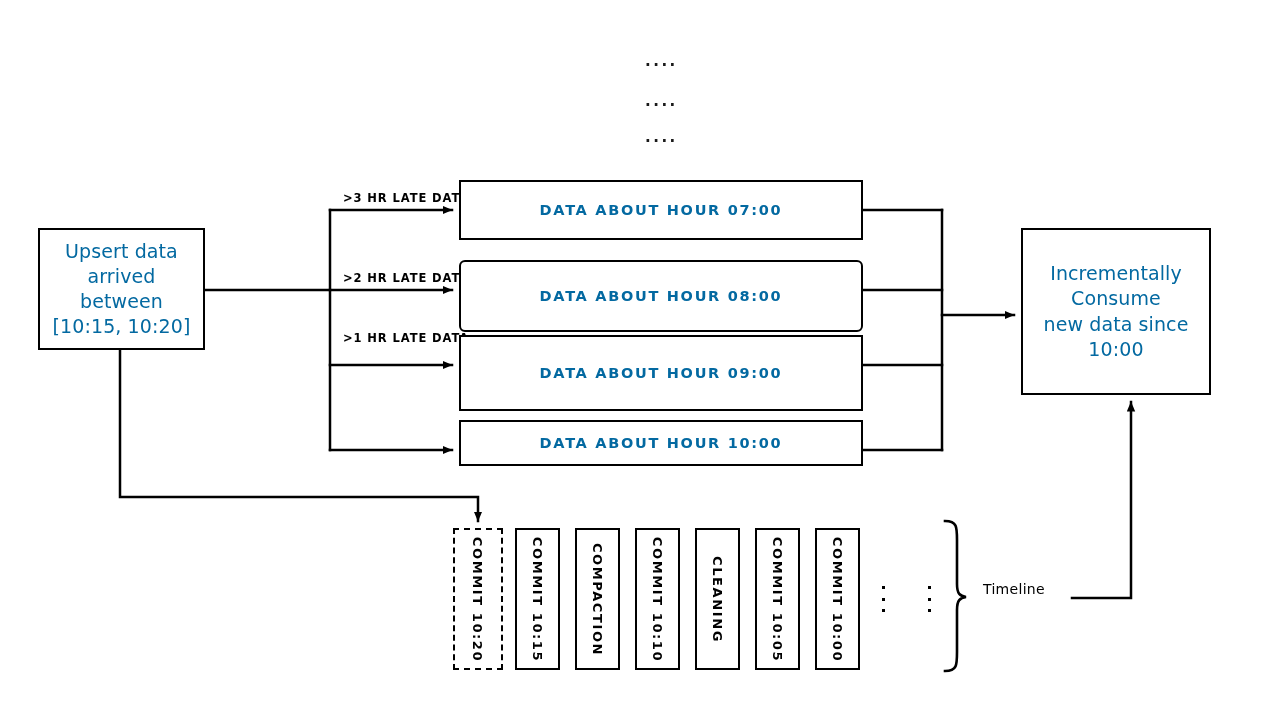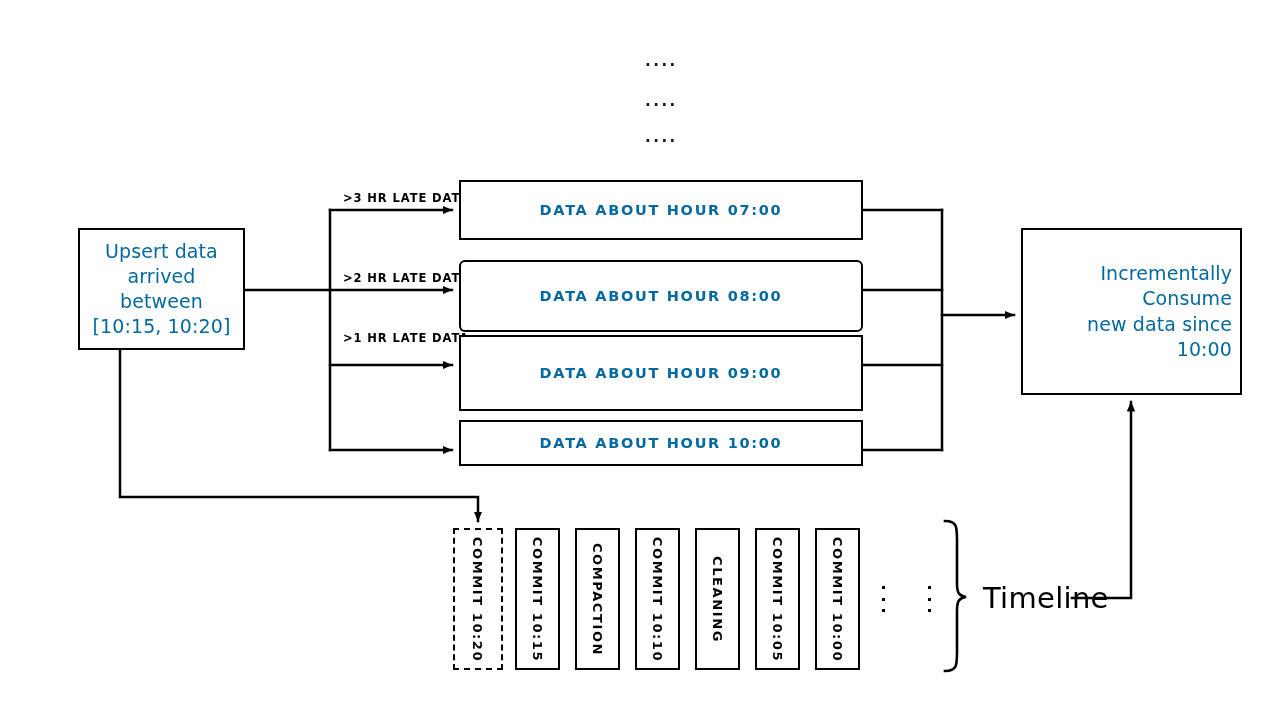--- a/index.html
+++ b/index.html
@@ -50,26 +50,26 @@
   }
 
   .box.stamp {
     font-family: "DejaVu Sans", sans-serif;
     font-weight: 700;
     font-size: 14.5px;
     letter-spacing: 1.7px;
   }
 
   #upsert-box {
-    left: 38px; top: 228px; width: 167px; height: 122px; margin-left: 40px;
+    left: 38px; top: 228px; width: 167px; height: 122px;
   }
   #upsert-box .txt { padding: 0 6px; }
 
   #consume-box {
-    left: 1021px; top: 228px; width: 221px; height: 167px; text-align: right;
+    left: 1021px; top: 228px; width: 190px; height: 167px;
   }
   #consume-box .txt { padding: 0 8px; }
 
   .hour-box {
     left: 459px;
     width: 404px;
   }
   .hour-box.h0 { top: 180px; height: 60px; }
   .hour-box.h1 { top: 260px; height: 72px; border-radius: 6px; }
   .hour-box.h2 { top: 335px; height: 76px; }
@@ -151,21 +151,21 @@
   #topdots-1 { top: 92px; }
   #topdots-2 { top: 128px; }
 
   
   #timeline-label {
     position: absolute;
     left: 983px;
     top: 581px;
     font-family: "DejaVu Sans", sans-serif;
     font-weight: 400;
-    font-size: 29px;
+    font-size: 14px;
     letter-spacing: 0.3px;
     color: #000000;
     white-space: nowrap;
   }
 </style>
 </head>
 <body>
 
 <div id="canvas">
 

